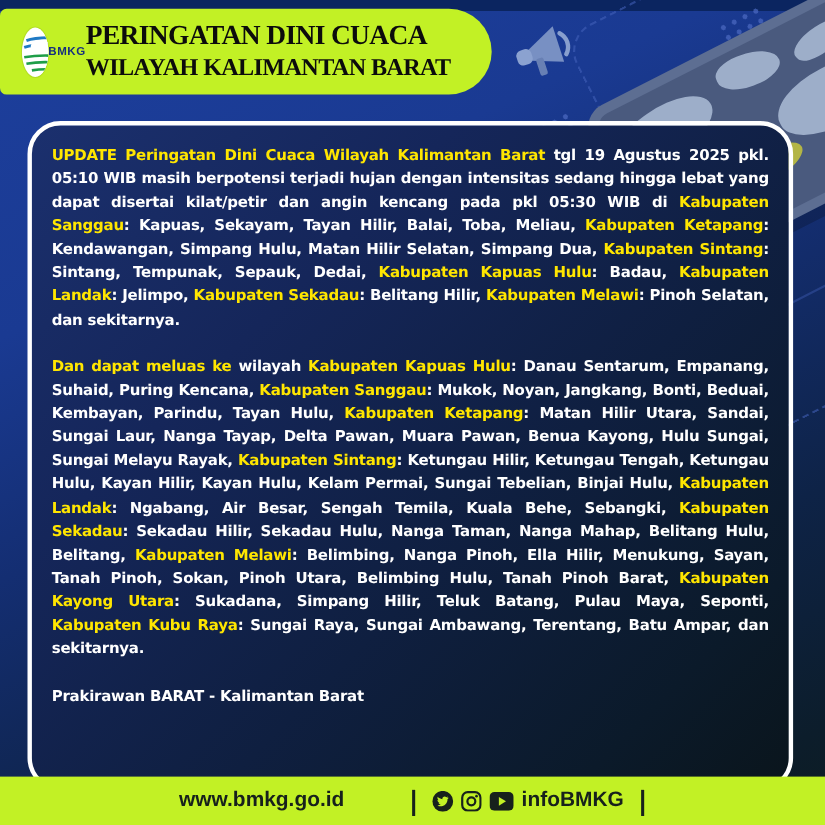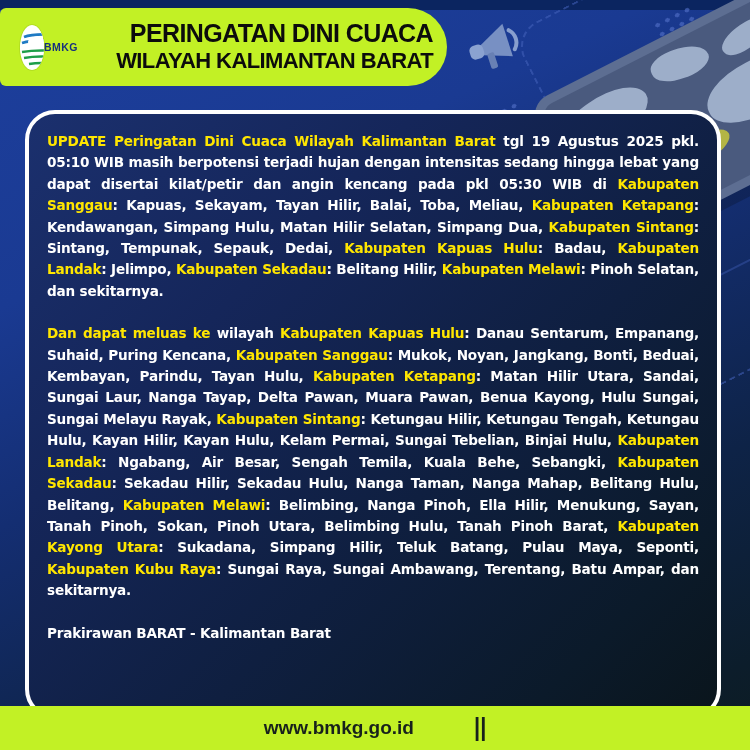--- a/index.html
+++ b/index.html
@@ -37,22 +37,22 @@
   .b7{left:58px;top:136px;width:40px;height:14px;transform:rotate(-4deg);}
   .mega{position:absolute;left:38px;top:22px;width:70px;height:56px;opacity:.95;}
   
   .header-bar{position:absolute;left:0;top:8px;width:447px;height:78px;z-index:3;
     background:#c2f125;border-radius:6px 39px 39px 6px;
     display:flex;align-items:center;}
   .logo-wrap{width:58px;margin-left:20px;display:flex;flex-direction:row;align-items:center;flex:0 0 auto;}
   .logo-circle{width:45px;height:45px;border-radius:50%;background:#fff;overflow:hidden;
     box-shadow:0 0 0 1px rgba(0,0,0,.08);}
   .logo-label{font-size:10.5px;font-weight:bold;color:#16307e;letter-spacing:.5px;margin-top:0px;}
-  .titles{flex:1;text-align:right;color:#0c0c0c;font-weight:bold;line-height:28px;
-    letter-spacing:-.6px;padding-right:14px;}
+  .titles{flex:1;text-align:left;color:#0c0c0c;font-weight:bold;line-height:28px;
+    letter-spacing:-.6px;padding-right:14px;font-family:Liberation Serif, serif;}
   .title-1{font-size:25px;}
   .title-2{font-size:22px;}
   
   .box{position:absolute;left:25px;top:110px;width:696px;height:609px;box-sizing:border-box;
     border:4px solid #fff;border-radius:30px;z-index:2;
     background:linear-gradient(135deg,#1b306e 0%,#15265a 30%,#0f1f40 60%,#0b1a2a 85%,#0a151c 100%);
     padding:17px 18px 0 18px;}
   .box p{margin:0 0 21px 0;text-align:justify;
     font-family:"DejaVu Sans",sans-serif;font-weight:bold;
     font-size:13.6px;line-height:21.4px;letter-spacing:-.2px;color:#fff;}
@@ -130,16 +130,32 @@
 
   <div class="box">
     <p><span class="seg-y">UPDATE Peringatan Dini Cuaca Wilayah Kalimantan Barat</span><span class="seg-w"> tgl 19 Agustus 2025 pkl. 05:10 WIB masih berpotensi terjadi hujan dengan intensitas sedang hingga lebat yang dapat disertai kilat/petir dan angin kencang pada pkl 05:30 WIB di </span><span class="seg-y">Kabupaten Sanggau</span><span class="seg-w">: Kapuas, Sekayam, Tayan Hilir, Balai, Toba, Meliau, </span><span class="seg-y">Kabupaten Ketapang</span><span class="seg-w">: Kendawangan, Simpang Hulu, Matan Hilir Selatan, Simpang Dua, </span><span class="seg-y">Kabupaten Sintang</span><span class="seg-w">: Sintang, Tempunak, Sepauk, Dedai, </span><span class="seg-y">Kabupaten Kapuas Hulu</span><span class="seg-w">: Badau, </span><span class="seg-y">Kabupaten Landak</span><span class="seg-w">: Jelimpo, </span><span class="seg-y">Kabupaten Sekadau</span><span class="seg-w">: Belitang Hilir, </span><span class="seg-y">Kabupaten Melawi</span><span class="seg-w">: Pinoh Selatan, dan sekitarnya.</span></p>
     <p><span class="seg-y">Dan dapat meluas ke</span><span class="seg-w"> wilayah </span><span class="seg-y">Kabupaten Kapuas Hulu</span><span class="seg-w">: Danau Sentarum, Empanang, Suhaid, Puring Kencana, </span><span class="seg-y">Kabupaten Sanggau</span><span class="seg-w">: Mukok, Noyan, Jangkang, Bonti, Beduai, Kembayan, Parindu, Tayan Hulu, </span><span class="seg-y">Kabupaten Ketapang</span><span class="seg-w">: Matan Hilir Utara, Sandai, Sungai Laur, Nanga Tayap, Delta Pawan, Muara Pawan, Benua Kayong, Hulu Sungai, Sungai Melayu Rayak, </span><span class="seg-y">Kabupaten Sintang</span><span class="seg-w">: Ketungau Hilir, Ketungau Tengah, Ketungau Hulu, Kayan Hilir, Kayan Hulu, Kelam Permai, Sungai Tebelian, Binjai Hulu, </span><span class="seg-y">Kabupaten Landak</span><span class="seg-w">: Ngabang, Air Besar, Sengah Temila, Kuala Behe, Sebangki, </span><span class="seg-y">Kabupaten Sekadau</span><span class="seg-w">: Sekadau Hilir, Sekadau Hulu, Nanga Taman, Nanga Mahap, Belitang Hulu, Belitang, </span><span class="seg-y">Kabupaten Melawi</span><span class="seg-w">: Belimbing, Nanga Pinoh, Ella Hilir, Menukung, Sayan, Tanah Pinoh, Sokan, Pinoh Utara, Belimbing Hulu, Tanah Pinoh Barat, </span><span class="seg-y">Kabupaten Kayong Utara</span><span class="seg-w">: Sukadana, Simpang Hilir, Teluk Batang, Pulau Maya, Seponti, </span><span class="seg-y">Kabupaten Kubu Raya</span><span class="seg-w">: Sungai Raya, Sungai Ambawang, Terentang, Batu Ampar, dan sekitarnya.</span></p>
     <p><span class="seg-w">Prakirawan BARAT - Kalimantan Barat</span></p>
   </div>
 
   <div class="footer">
     <span class="f-item f-web">www.bmkg.go.id</span>
     <span class="f-sep">|</span>
+    <span class="social">
+      <svg width="19" height="19" viewBox="0 0 19 19">
+        <circle cx="9.5" cy="9.5" r="9.5" fill="#17211c"></circle>
+        <path fill="#c2f125" d="M15 6.2l-1.5.3.9-1.3-1.6.6c-1.4-1.4-3.8-.4-3.7 1.7-1.7-.1-3.2-.9-4.2-2.1-.5 1.1-.2 2.4.9 3.1l-1.1-.3c0 1.1.8 2.1 1.9 2.4l-1 .1c.4.9 1.2 1.5 2.2 1.5-.9.7-2.1 1.1-3.2 1 4.3 2.3 9.4-.9 9.2-5.7l1.2-1.3z"></path>
+      </svg>
+      <svg width="19" height="19" viewBox="0 0 19 19">
+        <rect x="1.2" y="1.2" width="16.6" height="16.6" rx="5" fill="none" stroke="#17211c" stroke-width="2"></rect>
+        <circle cx="9.5" cy="9.5" r="3.6" fill="none" stroke="#17211c" stroke-width="2"></circle>
+        <circle cx="14.2" cy="4.8" r="1.2" fill="#17211c"></circle>
+      </svg>
+      <svg width="22" height="17" viewBox="0 0 22 17">
+        <rect x="0" y="0" width="22" height="17" rx="4.5" fill="#17211c"></rect>
+        <polygon points="8.5,4.5 15,8.5 8.5,12.5" fill="#c2f125"></polygon>
+      </svg>
+      <span class="f-item">infoBMKG</span>
+    </span>
     <span class="f-sep">|</span>
   </div>
 
 </div>
 
 </body></html>

